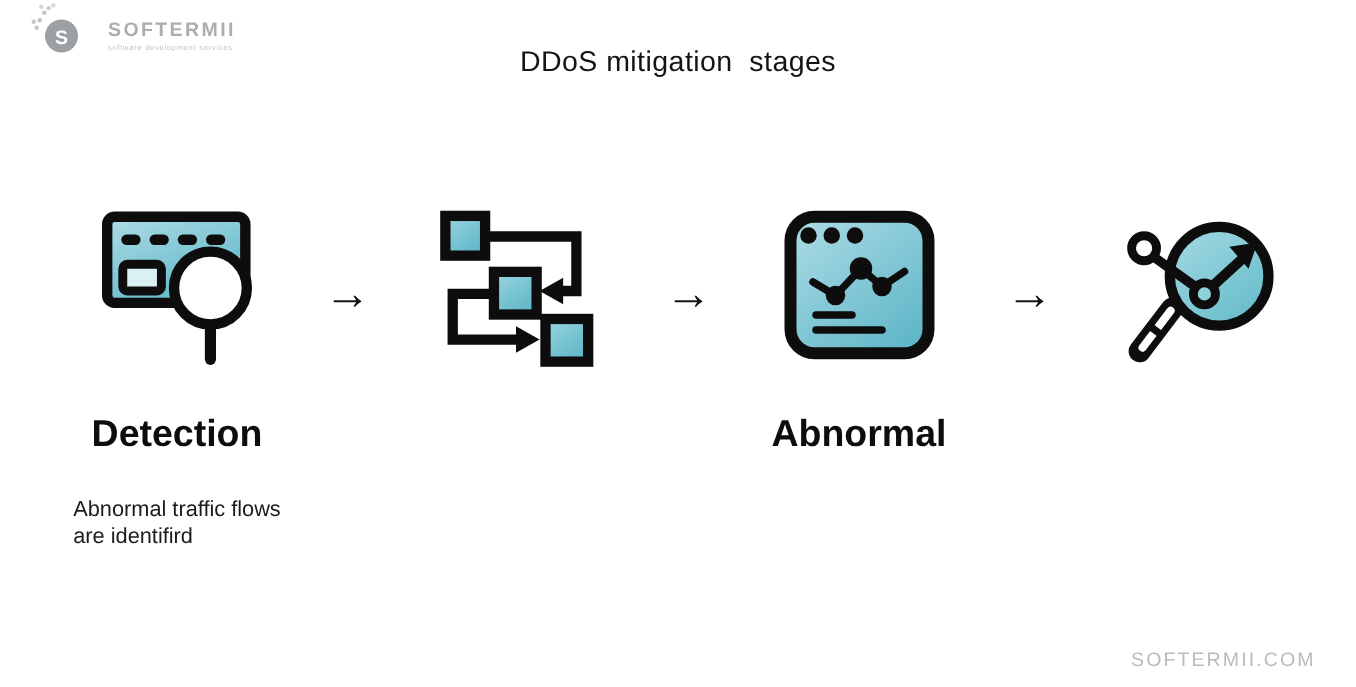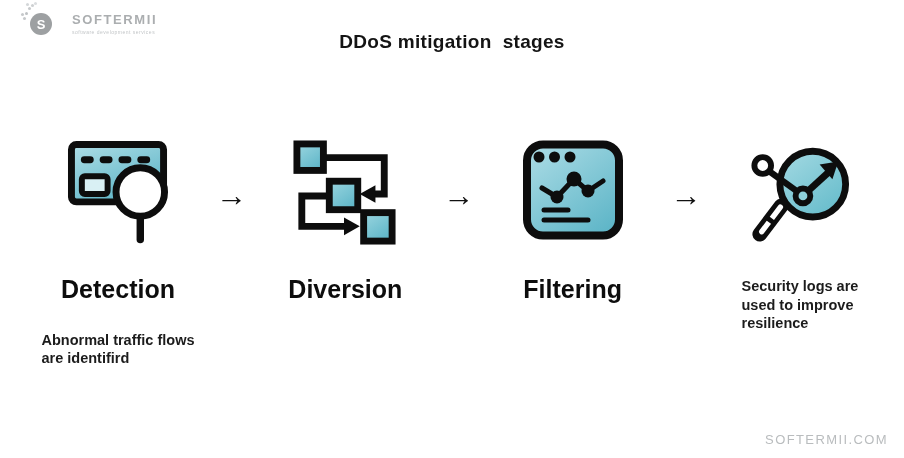--- a/index.html
+++ b/index.html
@@ -21,34 +21,34 @@
     box-shadow: 3px -5px 0 #c6c9cb, -2px 5px 0 #c6c9cb, 6px -8px 0 #cdd0d2,
                 -4px 1px 0 #c6c9cb, 1px -9px 0 #d4d7d9, 9px -10px 0 #dadddf;
   }
   .logo-text-block { margin-left:20px; }
   .logo-name { font-size:13px; font-weight:bold; color:#abaeb0; letter-spacing:1.6px; line-height:1.1; }
   .logo-tagline { font-size:5px; color:#c3c6c8; letter-spacing:0.5px; margin-top:2px; }
 
   
   .title {
     position:absolute; top:31px; left:0; right:0; text-align:center;
-    font-size:19px; font-weight:700; color:#141414; letter-spacing:0.3px; white-space:pre;
+    font-size:19px; font-weight:400; color:#141414; letter-spacing:0.3px; white-space:pre;
   }
 
   
   .stages { position:absolute; top:140px; left:20px; width:878px; display:flex; justify-content:space-between; }
   .stage { width:196px; display:flex; flex-direction:column; align-items:center; text-align:left;gap:20px; }
   .icon-wrap { height:110px; display:flex; align-items:flex-start; justify-content:center; }
   .stage-name { margin-top:6px; font-size:25px; font-weight:700; color:#0d0d0d; line-height:1.1; }
-  .stage-desc { margin-top:7px; font-size:14.5px; line-height:1.28; color:#1c1c1c; white-space:pre-line;font-weight:bold; }
+  .stage-desc { margin-top:7px; font-size:14.5px; line-height:1.28; color:#1c1c1c; white-space:pre-line; }
   .flow-arrow { font-size:31px; font-weight:700; color:#111111; margin-top:40px; line-height:1; }
 
   
   .footer {
-    position:absolute; right:16px; bottom:11px;
+    position:absolute; right:27px; bottom:11px;
     font-size:13px; letter-spacing:1.4px; color:#b9bcbe; font-weight:500;
   }
 </style>
 </head>
 <body>
 
 <div class="canvas">
 
   <div class="logo">
     <div class="logo-badge">
@@ -101,21 +101,20 @@
           </defs>
           <path d="M 30 18 H 94 V 55 H 84" fill="none" stroke="#0d0d0d" stroke-width="7"></path>
           <polygon points="69,55 85,46 85,64" fill="#0d0d0d"></polygon>
           <path d="M 40 57 H 10 V 88 H 54" fill="none" stroke="#0d0d0d" stroke-width="7"></path>
           <polygon points="69,88 53,79 53,97" fill="#0d0d0d"></polygon>
           <rect x="5" y="4" width="27" height="27" fill="url(#gDiv)" stroke="#0d0d0d" stroke-width="7"></rect>
           <rect x="38" y="42" width="29" height="29" fill="url(#gDiv)" stroke="#0d0d0d" stroke-width="7"></rect>
           <rect x="73" y="74" width="29" height="29" fill="url(#gDiv)" stroke="#0d0d0d" stroke-width="7"></rect>
         </svg>
       </div>
-      <div class="stage-name">Diversion</div>
     </div>
 
     <div class="flow-arrow">→</div>
 
     <div class="stage">
       <div class="icon-wrap">
         <svg width="102" height="100" viewBox="0 0 102 100" aria-hidden="true">
           <defs>
             <linearGradient id="gFil" x1="0" y1="0" x2="0.8" y2="1">
               <stop offset="0" stop-color="#aedde6"></stop>
@@ -127,21 +126,21 @@
           <circle cx="32.5" cy="17" r="5.5" fill="#0d0d0d"></circle>
           <circle cx="48" cy="17" r="5.5" fill="#0d0d0d"></circle>
           <polyline points="20,48 35,57 52,39 66,51 81,41" fill="none" stroke="#0d0d0d" stroke-width="5" stroke-linecap="round" stroke-linejoin="round"></polyline>
           <circle cx="35" cy="57" r="6.5" fill="#0d0d0d"></circle>
           <circle cx="52" cy="39" r="7.5" fill="#0d0d0d"></circle>
           <circle cx="66" cy="51" r="6.5" fill="#0d0d0d"></circle>
           <line x1="22" y1="70" x2="46" y2="70" stroke="#0d0d0d" stroke-width="5" stroke-linecap="round"></line>
           <line x1="22" y1="80" x2="66" y2="80" stroke="#0d0d0d" stroke-width="5" stroke-linecap="round"></line>
         </svg>
       </div>
-      <div class="stage-name">Filtering</div>
+      <div class="stage-name">Abnormal</div>
     </div>
 
     <div class="flow-arrow">→</div>
 
     <div class="stage">
       <div class="icon-wrap">
         <svg width="110" height="104" viewBox="0 0 112 106" aria-hidden="true">
           <defs>
             <linearGradient id="gAna" x1="0" y1="0" x2="0.8" y2="1">
               <stop offset="0" stop-color="#a5dae3"></stop>
@@ -156,22 +155,19 @@
           <circle cx="69" cy="45" r="33.5" fill="url(#gAna)" stroke="#0d0d0d" stroke-width="7"></circle>
 
           <line x1="22" y1="30" x2="54" y2="53" stroke="#0d0d0d" stroke-width="6.5"></line>
           <circle cx="18" cy="26" r="8.5" fill="#ffffff" stroke="#0d0d0d" stroke-width="6"></circle>
 
           <line x1="62" y1="54" x2="85" y2="33" stroke="#0d0d0d" stroke-width="7"></line>
           <polygon points="95,22 76,25 89,40" fill="#0d0d0d"></polygon>
           <circle cx="59" cy="57" r="7.5" fill="#8ed1db" stroke="#0d0d0d" stroke-width="6"></circle>
         </svg>
       </div>
-      <div class="stage-desc">Security logs are
-used to improve
-resilience</div>
     </div>
 
   </div>
 
   <div class="footer">SOFTERMII.COM</div>
 
 </div>
 
 </body></html>

